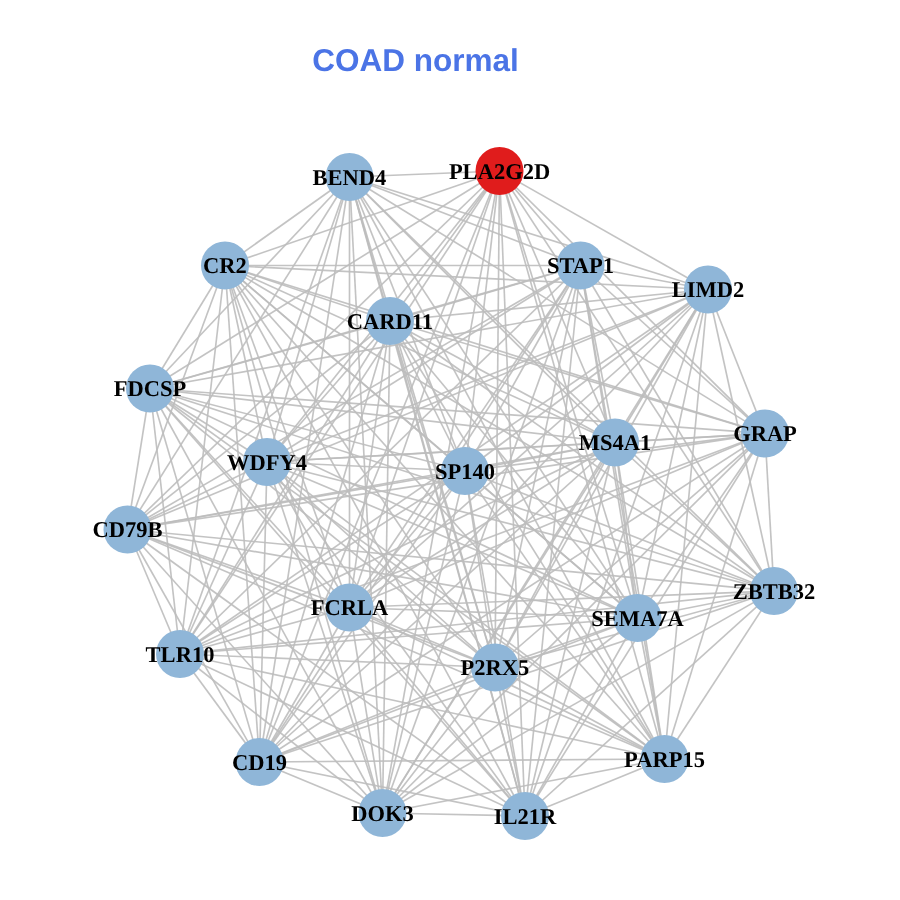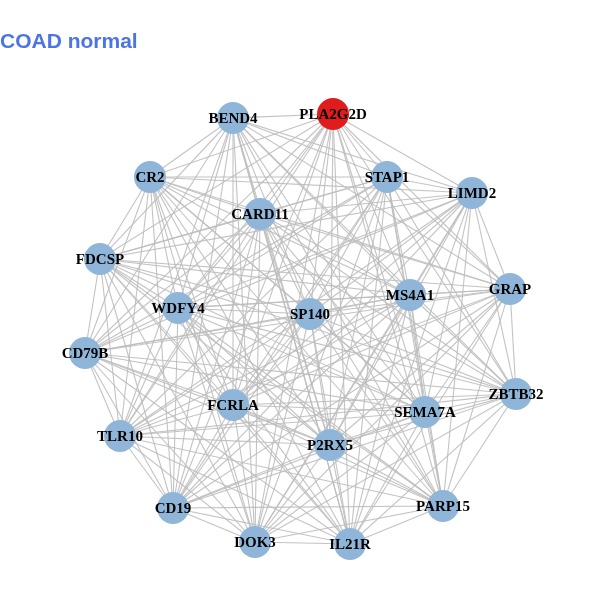--- a/index.html
+++ b/index.html
@@ -13,21 +13,21 @@
     width: 600px;
     height: 600px;
     background: #ffffff;
     overflow: hidden;
   }
   .figure-title {
     position: absolute;
     top: 29px;
     left: 0;
     width: 554px;
-    text-align: left;
+    text-align: center;
     font-family: "Liberation Sans", sans-serif;
     font-size: 21px;
     font-weight: bold;
     letter-spacing: 0px;
   }
   svg.network-canvas {
     position: absolute;
     top: 0;
     left: 0;
   }

